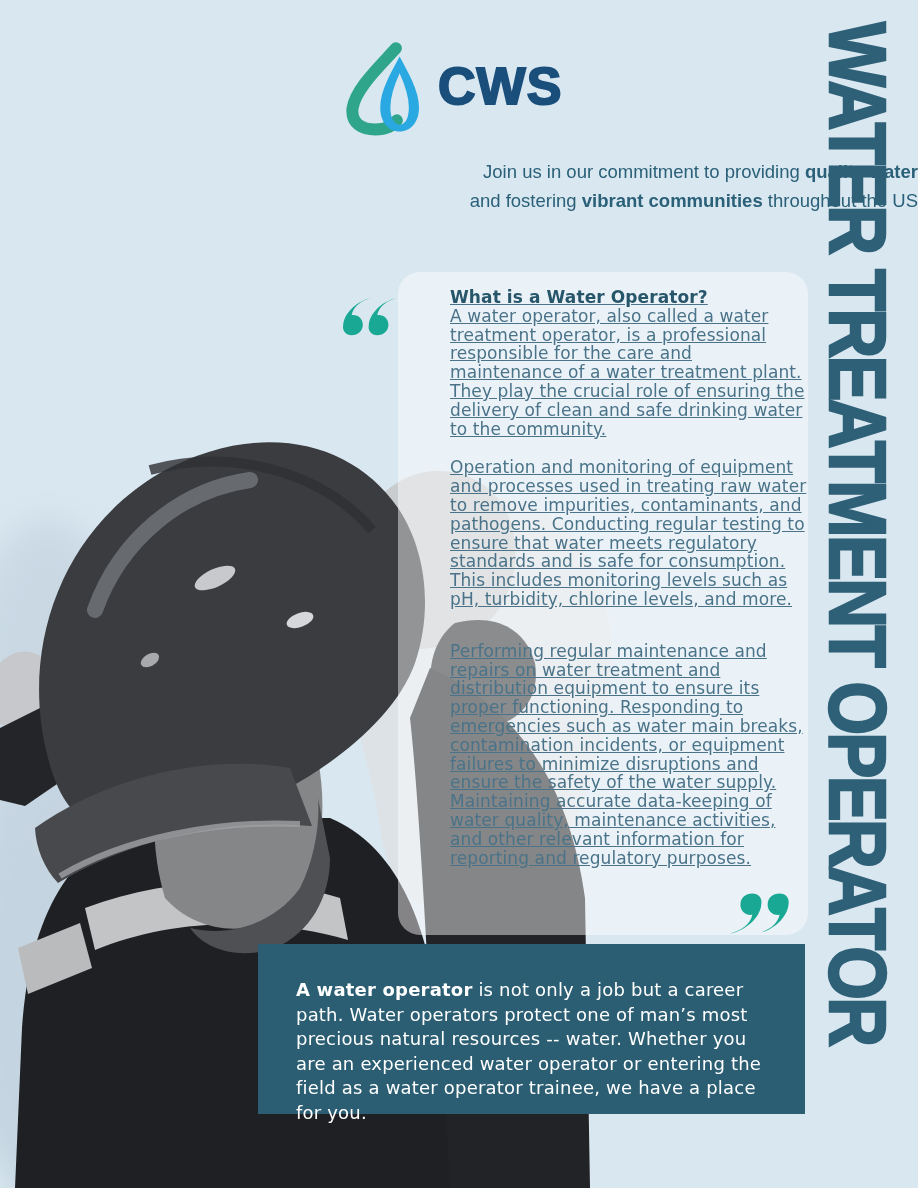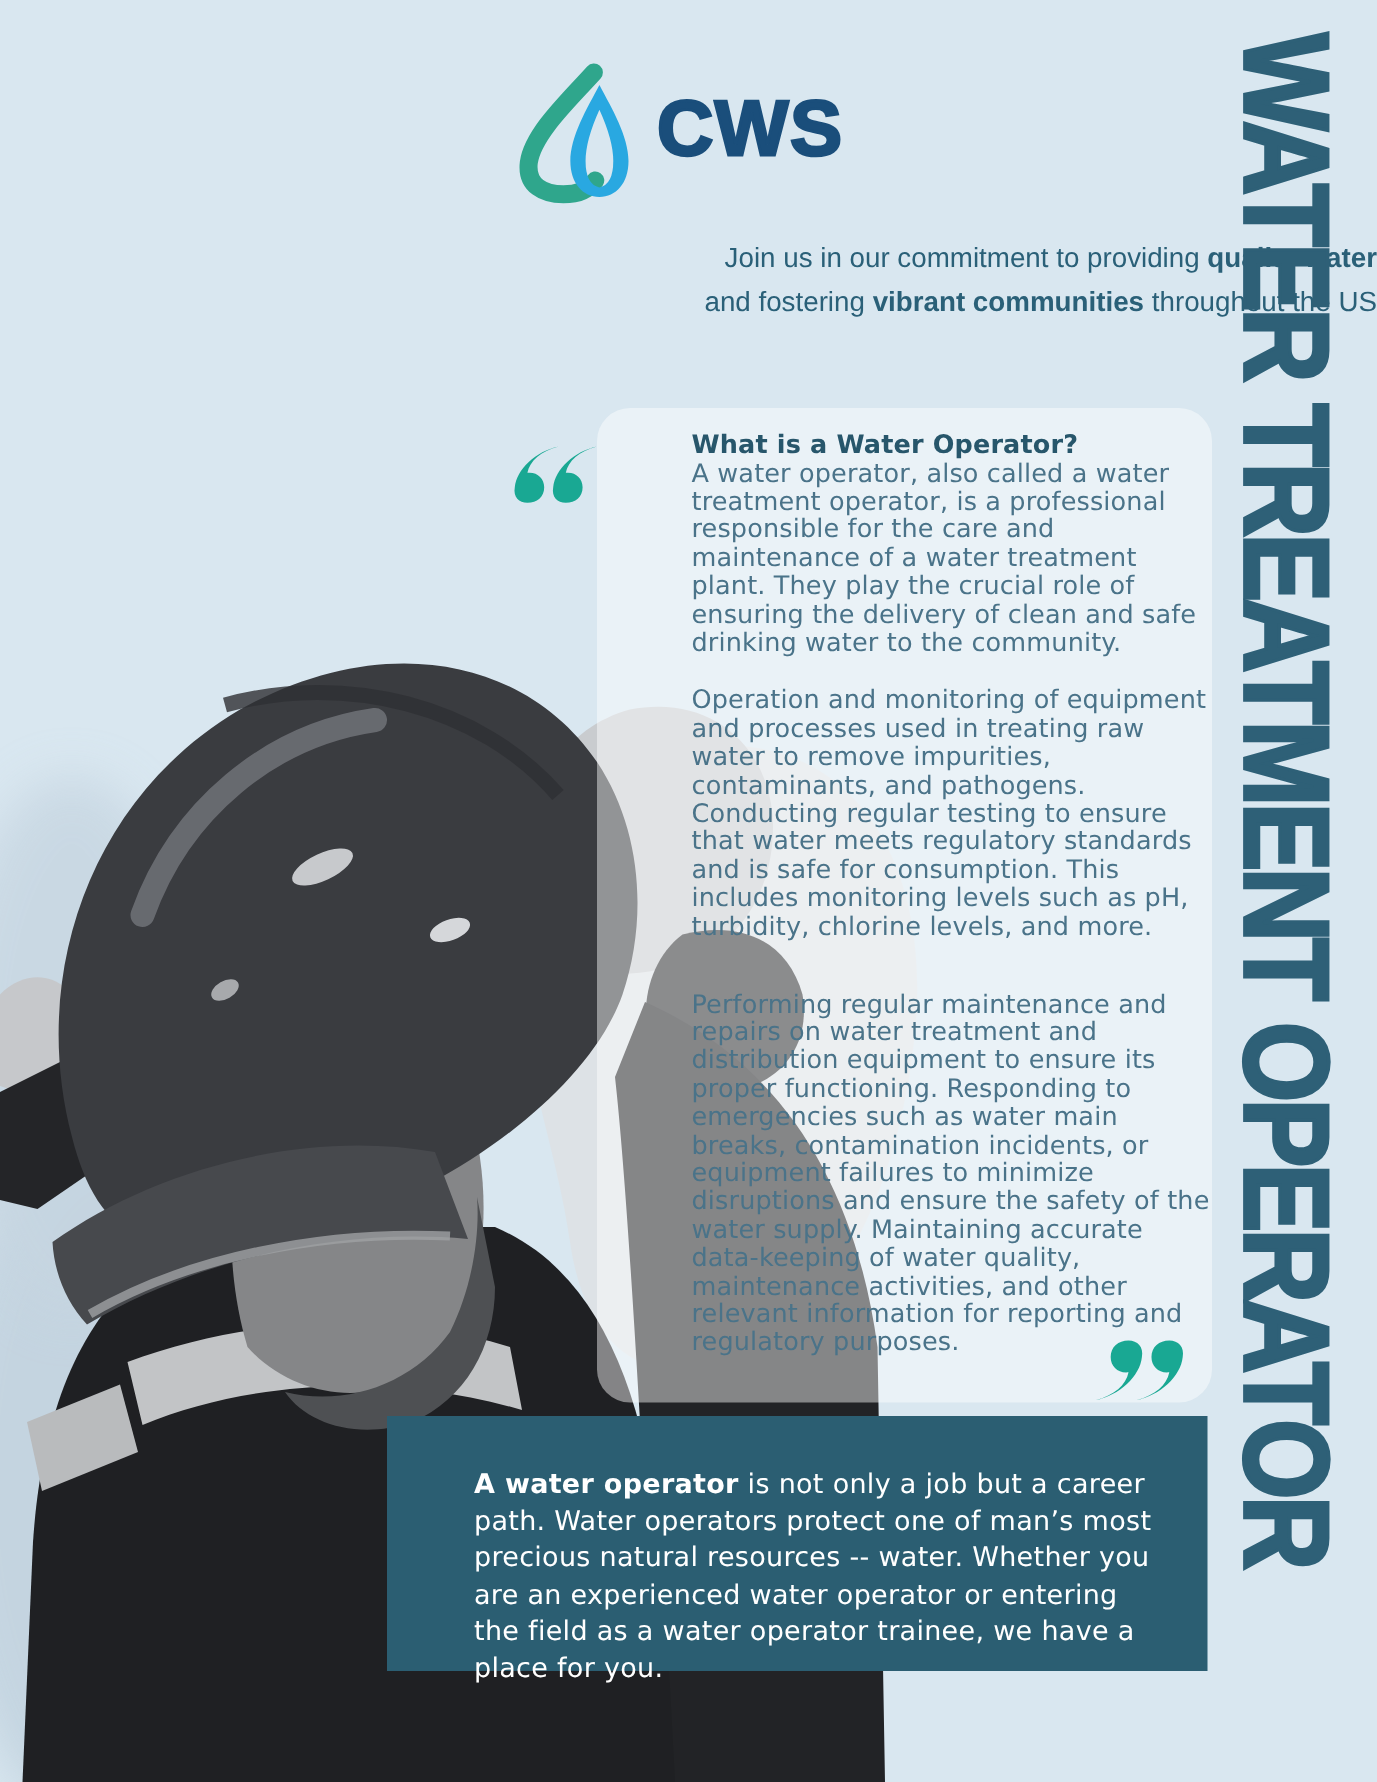--- a/index.html
+++ b/index.html
@@ -16,27 +16,27 @@
   .tagline b{font-weight:bold;}
 
   
   .panel{position:absolute;left:398px;top:272px;width:410px;height:663px;border-radius:22px;
          background:rgba(255,255,255,0.45);z-index:2;}
   .quote-open{position:absolute;left:338px;top:282px;width:64px;height:68px;z-index:5;}
   .quote-close{position:absolute;left:726px;top:884px;width:68px;height:60px;z-index:5;}
 
   .content{position:absolute;left:450px;top:288px;width:358px;z-index:3;
            font-size:17px;line-height:18.8px;color:#4a7389;letter-spacing:0.1px;}
-  .content .sec{margin:0 0 20px 11px;}
+  .content .sec{margin:0 0 20px 0;text-decoration:underline;}
   .content .sec.last{margin-top:33px;}
   .content .sec-head{font-weight:bold;color:#27566b;}
 
   
   .callout{position:absolute;left:258px;top:944px;width:547px;height:170px;background:#2b5e72;z-index:4;
-           box-sizing:border-box;padding:34px 32px 0 58px;
+           box-sizing:border-box;padding:34px 32px 0 38px;
            font-size:18px;line-height:24.6px;color:#ffffff;letter-spacing:0.2px;}
   .callout b{font-weight:bold;}
 
   
   .side-title{position:absolute;left:824px;top:22px;z-index:6;
               writing-mode:vertical-rl;white-space:nowrap;
               font-family:"Liberation Sans",sans-serif;font-weight:bold;font-size:80px;line-height:66px;
               letter-spacing:-3px;color:#2e6077;-webkit-text-stroke:2.5px #2e6077;
               transform:scaleY(0.86);transform-origin:top center;}
 

